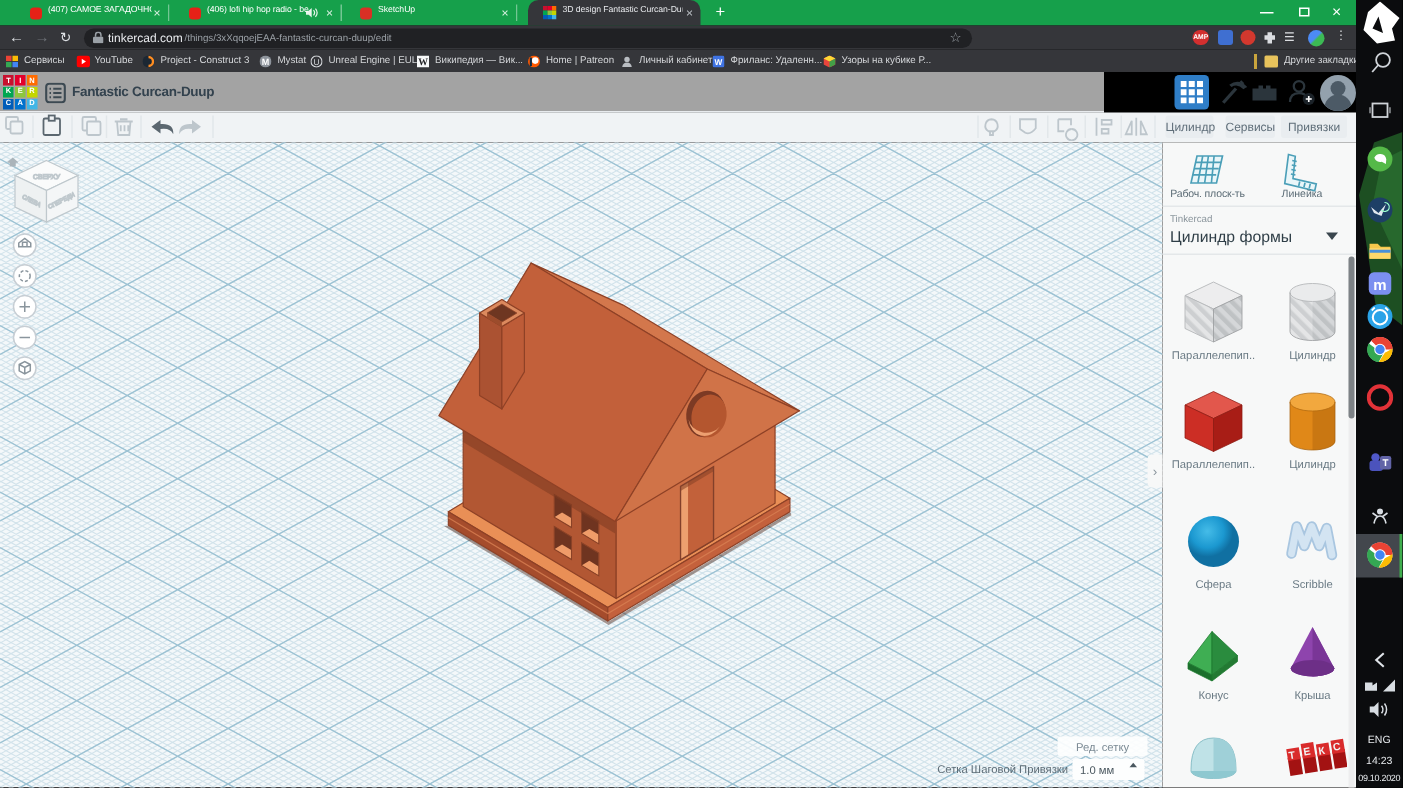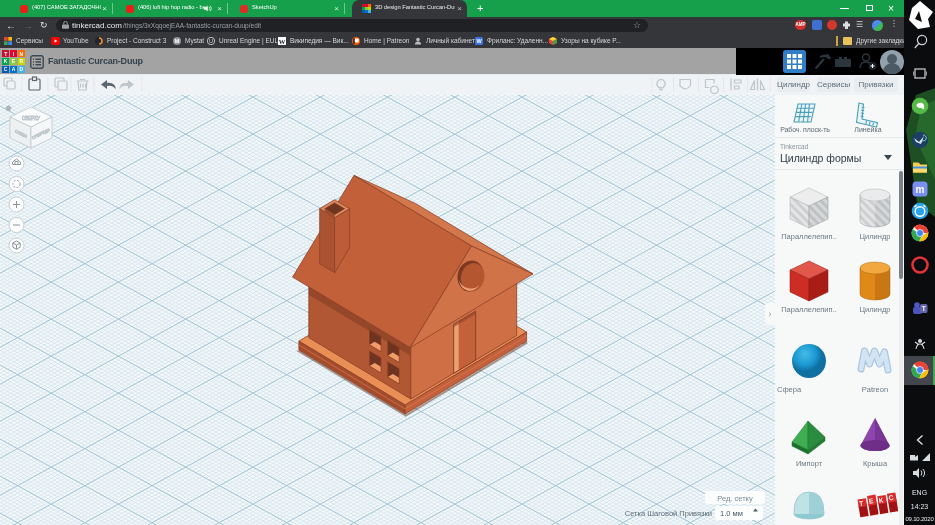--- a/index.html
+++ b/index.html
@@ -399,33 +399,33 @@
       <svg width="46" height="46" viewBox="0 0 46 46" style="position:absolute;left:11px;top:243px">
         <defs>
           <radialGradient id="sph" cx="0.38" cy="0.3">
             <stop offset="0" stop-color="#45bce8"></stop>
             <stop offset="0.65" stop-color="#1b98d0"></stop>
             <stop offset="1" stop-color="#1070a2"></stop>
           </radialGradient>
         </defs>
         <circle cx="23" cy="23" r="17" fill="url(#sph)"></circle>
       </svg>
-      <div style="position:absolute;left:2px;top:290px;width:64px;text-align:left;font-size:7.5px;color:#6a7a84">Сфера</div>
+      <div style="position:absolute;left:2px;top:290px;width:64px;text-align:center;font-size:7.5px;color:#6a7a84">Сфера</div>
       <svg width="46" height="46" viewBox="0 0 46 46" style="position:absolute;left:77px;top:243px">
         <path d="M9 31 L12.5 13 L17.5 26 L22.5 13 L27.5 26 L32.5 14 L36 32" stroke="#a9c6e0" fill="none" stroke-width="7" stroke-linejoin="round" stroke-linecap="round"></path>
         <path d="M9 31 L12.5 13 L17.5 26 L22.5 13 L27.5 26 L32.5 14 L36 32" stroke="#d3e4f2" fill="none" stroke-width="4.6" stroke-linejoin="round" stroke-linecap="round"></path>
       </svg>
-      <div style="position:absolute;left:68px;top:290px;width:64px;text-align:center;font-size:7.5px;color:#6a7a84">Patreon</div>
+      <div style="position:absolute;left:68px;top:290px;width:64px;text-align:center;font-size:7.5px;color:#6a7a84">Scribble</div>
       <svg width="46" height="46" viewBox="0 0 46 46" style="position:absolute;left:11px;top:317px">
         <polygon points="22,9 6,30 22,38" fill="#3fae53" stroke="#1c7a2e" stroke-width="0.5"></polygon>
         <polygon points="22,9 39,25 22,38" fill="#2a8c3e" stroke="#1c7a2e" stroke-width="0.5"></polygon>
         <polygon points="6,30 22,38 22,42 6,34" fill="#1b6f2c" stroke="#1c7a2e" stroke-width="0.5"></polygon>
         <polygon points="22,38 39,25 39,29 22,42" fill="#237a33" stroke="#1c7a2e" stroke-width="0.5"></polygon>
       </svg>
-      <div style="position:absolute;left:2px;top:364px;width:64px;text-align:center;font-size:7.5px;color:#6a7a84">Импорт</div>
+      <div style="position:absolute;left:2px;top:364px;width:64px;text-align:center;font-size:7.5px;color:#6a7a84">Конус</div>
       <svg width="46" height="46" viewBox="0 0 46 46" style="position:absolute;left:77px;top:317px">
         <path d="M23 6 L37.5 33.5 a14.5 5.5 0 0 1 -29 0 z" fill="#8e44ad"></path>
         <path d="M23 6 L37.5 33.5 a14.5 5.5 0 0 1 -14.5 5.5 z" fill="#7a3697"></path>
         <path d="M8.5 33.5 a14.5 5.5 0 0 0 29 0 a14.5 5.5 0 0 0 -29 0" fill="#6d2f87"></path>
       </svg>
       <div style="position:absolute;left:68px;top:364px;width:64px;text-align:center;font-size:7.5px;color:#6a7a84">Крыша</div>
       <svg width="46" height="46" viewBox="0 0 46 46" style="position:absolute;left:11px;top:383px">
         <path d="M8 35 q0-21 15-21 q15 0 15 21 l0 1 a15 5 0 0 1 -30 0 z" fill="#bfe2e7" stroke="#7fb9c2" stroke-width="0.6"></path>
         <path d="M23 14 q15 0 15 21 l0 1 a15 5 0 0 1 -15 5 z" fill="#9fd0d8"></path>
         <path d="M8 36 a15 5 0 0 0 30 0" fill="#8ec8d0"></path>

